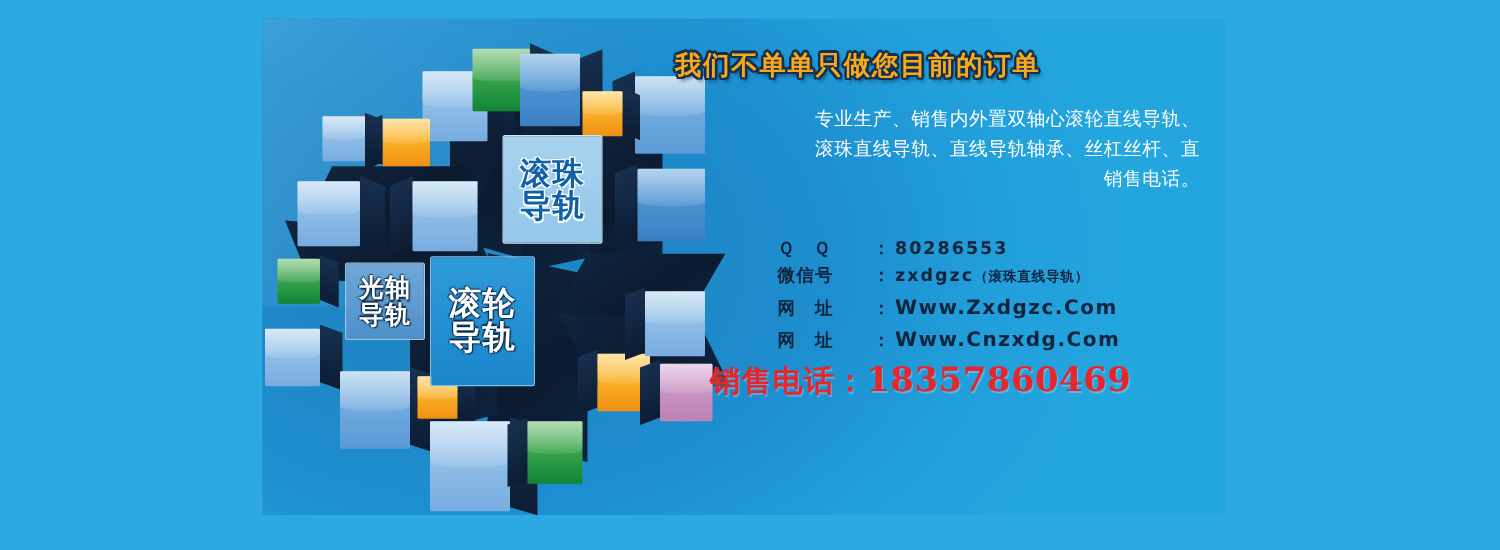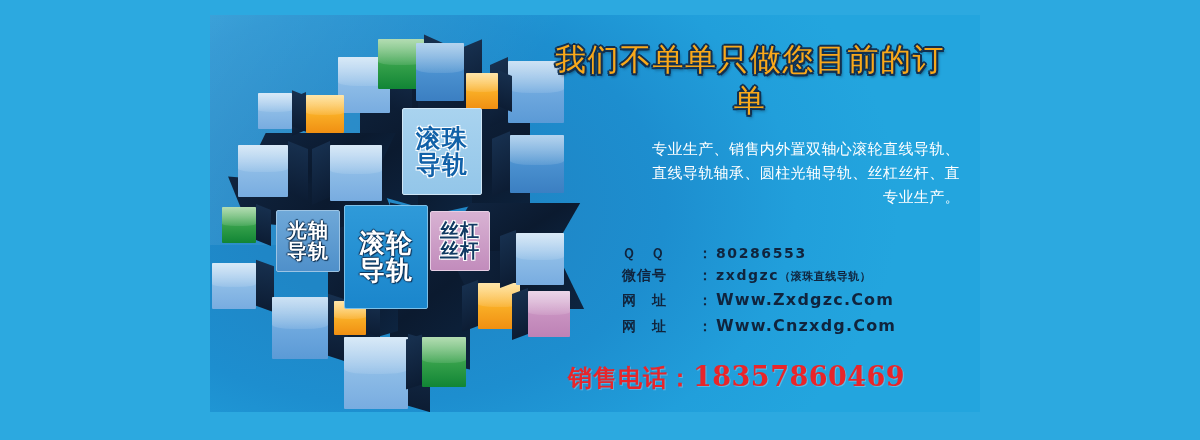--- a/index.html
+++ b/index.html
@@ -141,23 +141,22 @@
 
   
   #copy {
     position: absolute;
     left: 330px;
     top: 24px;
     width: 420px;
   }
 
   .headline {
-    text-align: center;
-    font-size: 31px;
-    font-weight: normal;
+    font-size: 21px;
+    font-weight: bold;
     letter-spacing: 1.5px;
     color: #f9a81a;
     line-height: 1.32;
     text-shadow:
       1.5px 1.5px 0 #123050, -1.5px -1.5px 0 #123050,
       1.5px -1.5px 0 #123050, -1.5px 1.5px 0 #123050,
       0 2px 0 #123050, 2px 0 0 #123050, 0 -2px 0 #123050, -2px 0 0 #123050,
       2px 3px 3px rgba(6,24,44,.55);
   }
 
@@ -184,21 +183,21 @@
     width: 76px;
     flex: 0 0 76px;
     letter-spacing: 1px;
   }
   .c-colon { margin-right: 4px; }
   .c-value { letter-spacing: 1.6px; }
   .c-value.url { font-size: 16px; letter-spacing: 1.2px; }
   .c-note { font-size: 11px; letter-spacing: .5px; }
 
   #phone {
-    margin-top: 22px;
+    margin-top: 4px;
     padding-left: 28px;
     white-space: nowrap;
     color: #e8252a;
     text-shadow: 1px 1px 0 rgba(255,255,255,.25);
   }
   #phone .phone-label {
     font-size: 24px;
     font-weight: bold;
     letter-spacing: 1px;
   }
@@ -332,36 +331,32 @@
       <div class="tile" id="tile-guangzhou">
         <span>光轴</span>
         <span>导轨</span>
       </div>
 
       <div class="tile" id="tile-gunlun">
         <span>滚轮</span>
         <span>导轨</span>
       </div>
 
-      <div class="tile" id="tile-sigang">
-        <span>丝杠</span>
-        <span>丝杆</span>
-      </div>
     </div>
 
     <div id="copy">
 
       <div class="headline">
         <div>我们不单单只做您目前的订单</div>
       </div>
 
       <div id="desc">
         <div>专业生产、销售内外置双轴心滚轮直线导轨、</div>
-        <div>直线导轨轴承、圆柱光轴导轨、丝杠丝杆、直</div>
-        <div>专业生产。</div>
+        <div>滚珠直线导轨、直线导轨轴承、丝杠丝杆、直</div>
+        <div>销售电话。</div>
       </div>
 
       <div id="contact">
 
         <div class="c-row">
           <span class="c-label">Ｑ　Ｑ</span>
           <span class="c-colon">：</span>
           <span class="c-value">80286553</span>
         </div>
 

